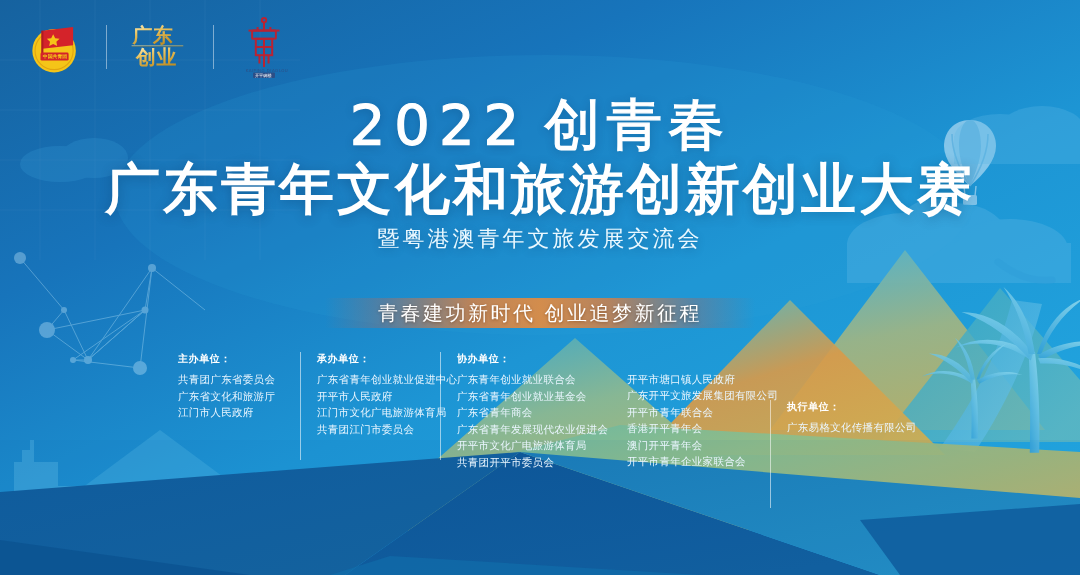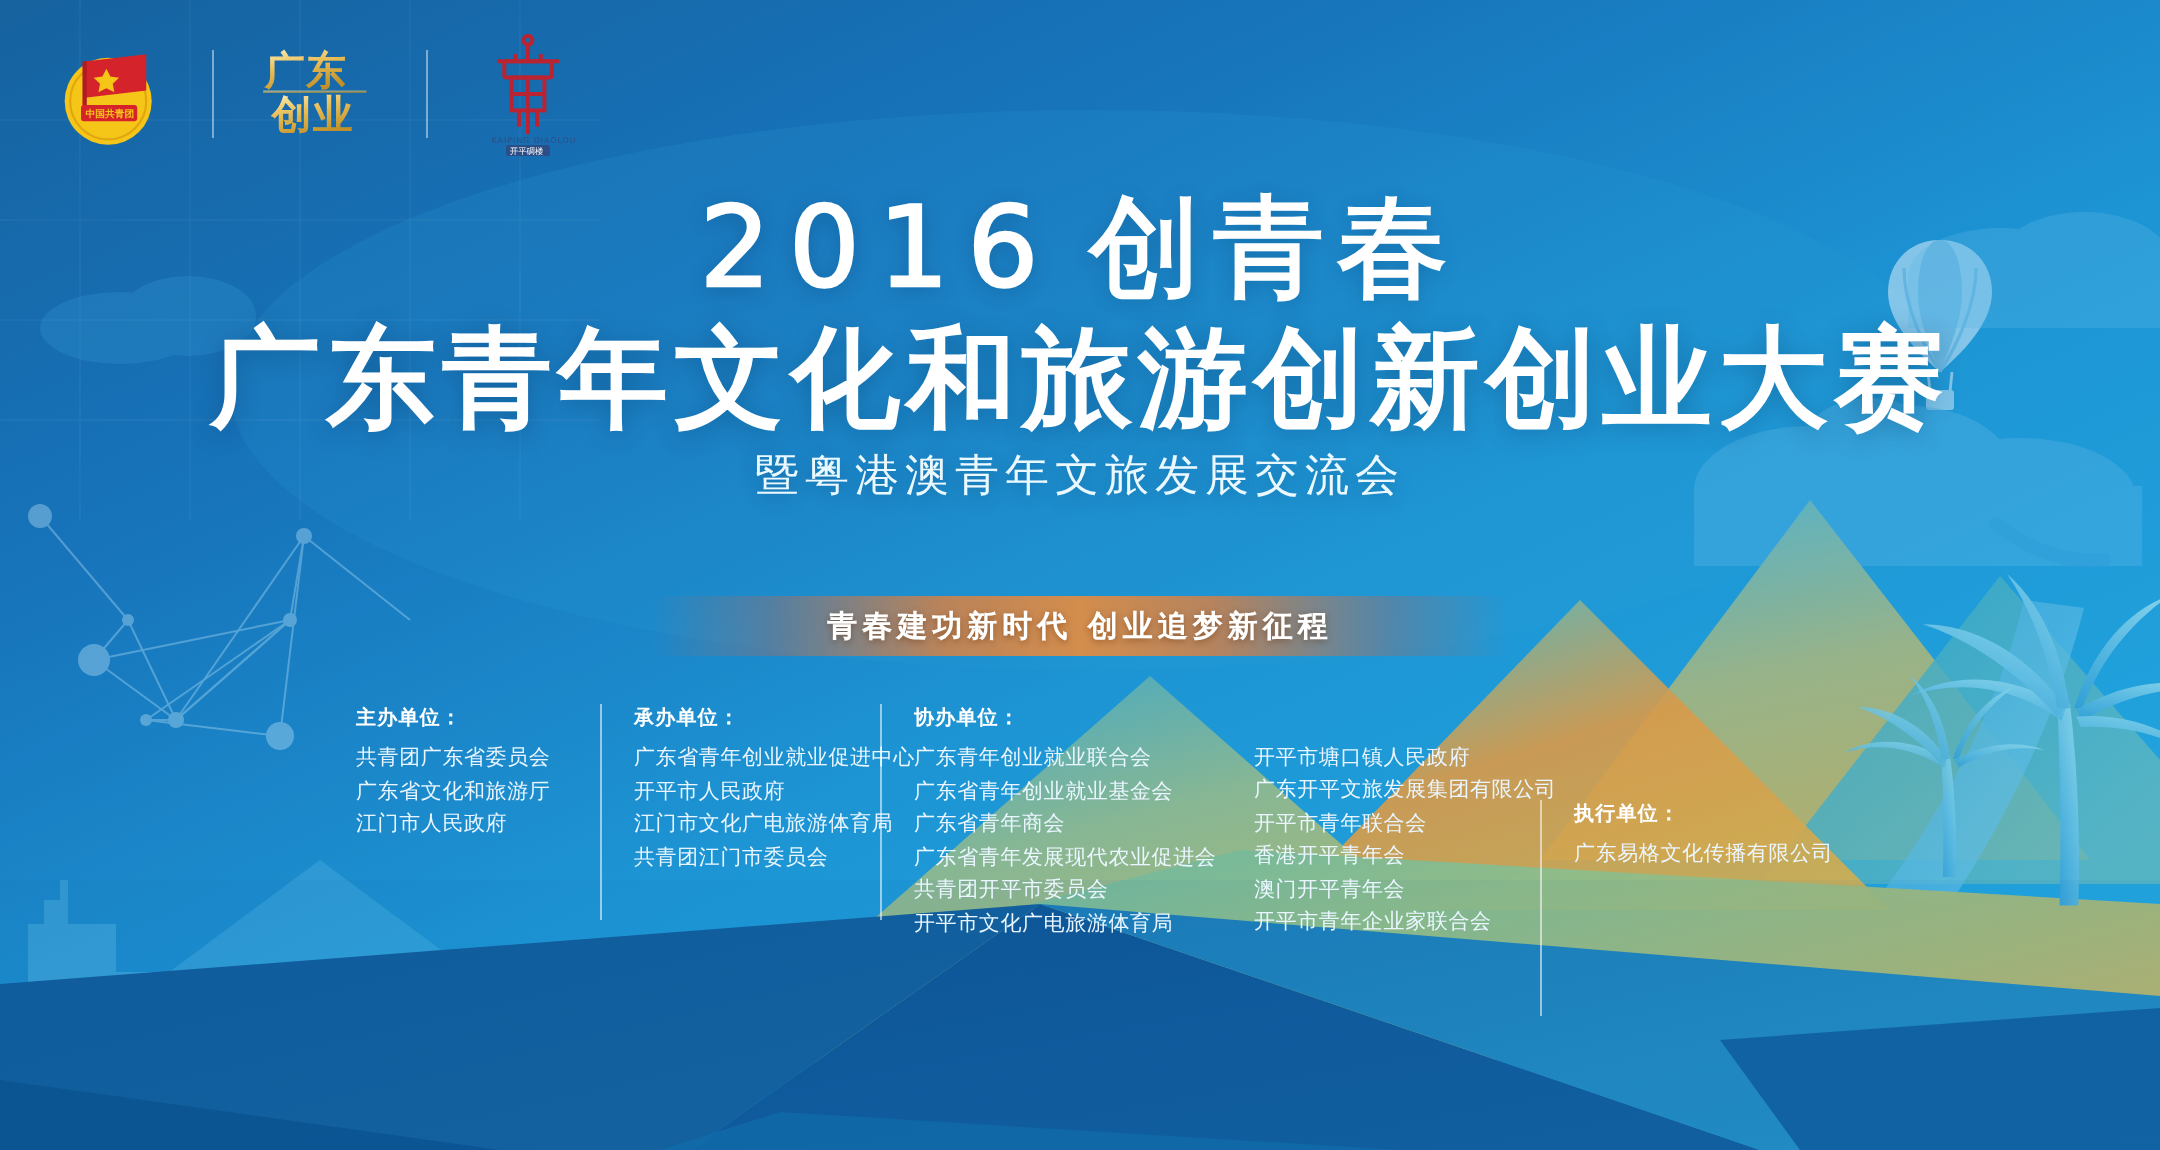--- a/index.html
+++ b/index.html
@@ -68,21 +68,21 @@
     background:linear-gradient(90deg,
         rgba(27,125,190,0) 0%,
         rgba(150,110,110,.45) 14%,
         rgba(225,128,60,.80) 34%,
         rgba(236,140,58,.88) 50%,
         rgba(222,126,62,.78) 66%,
         rgba(150,110,110,.42) 86%,
         rgba(27,125,190,0) 100%);
   }
   .ribbon-wrap .slogan {
-    font-size:15px; letter-spacing:2.5px; color:#ffffff; font-weight:700;
+    font-size:20px; letter-spacing:2.5px; color:#ffffff; font-weight:400;
     text-shadow:0 1px 3px rgba(90,40,0,.45);
     white-space:nowrap;
   }
 
   
   .credits {
     position:absolute; left:178px; top:352px; z-index:7;
     display:flex; align-items:flex-start;
   }
   .cred-col { position:relative; }
@@ -346,21 +346,21 @@
           <text x="10" y="61" font-size="4.4" letter-spacing=".5">KAIPING  DIAOLOU</text>
         </g>
         <rect x="18" y="62" width="24" height="6" rx="1" fill="#2c4e86"></rect>
         <text x="20" y="66.8" font-size="4.6" fill="#ffffff" font-family="'DejaVu Sans',sans-serif">开平碉楼</text>
       </svg>
     </div>
   </div>
 
   <div class="titles">
     <div class="t-line1">
-      <span class="yr">2016</span><span>创青春</span>
+      <span class="yr">2022</span><span>创青春</span>
     </div>
     <div class="t-line2">广东青年文化和旅游创新创业大赛</div>
     <div class="t-line3">暨粤港澳青年文旅发展交流会</div>
   </div>
 
   <div class="ribbon-wrap">
     <span class="slogan">青春建功新时代 创业追梦新征程</span>
   </div>
 
   <div class="credits">
@@ -379,22 +379,22 @@
       <div class="cred-item">江门市文化广电旅游体育局</div>
       <div class="cred-item">共青团江门市委员会</div>
     </div>
 
     <div class="cred-col col-w3 sep">
       <div class="cred-head">协办单位：</div>
       <div class="cred-item">广东青年创业就业联合会</div>
       <div class="cred-item">广东省青年创业就业基金会</div>
       <div class="cred-item">广东省青年商会</div>
       <div class="cred-item">广东省青年发展现代农业促进会</div>
+      <div class="cred-item">开平市文化广电旅游体育局</div>
       <div class="cred-item">共青团开平市委员会</div>
-      <div class="cred-item">开平市文化广电旅游体育局</div>
     </div>
 
     <div class="cred-col col-w4">
       <div class="cred-spacer"></div>
       <div class="cred-item">开平市塘口镇人民政府</div>
       <div class="cred-item">广东开平文旅发展集团有限公司</div>
       <div class="cred-item">开平市青年联合会</div>
       <div class="cred-item">香港开平青年会</div>
       <div class="cred-item">澳门开平青年会</div>
       <div class="cred-item">开平市青年企业家联合会</div>

